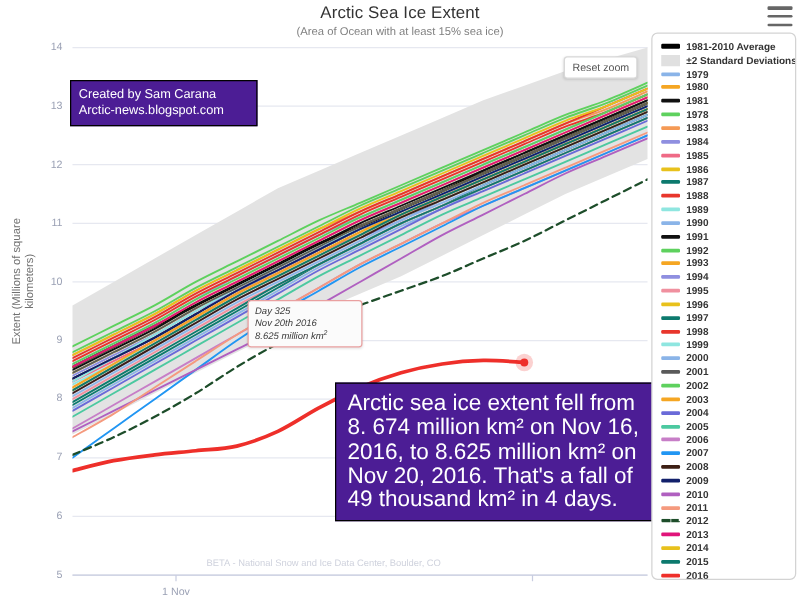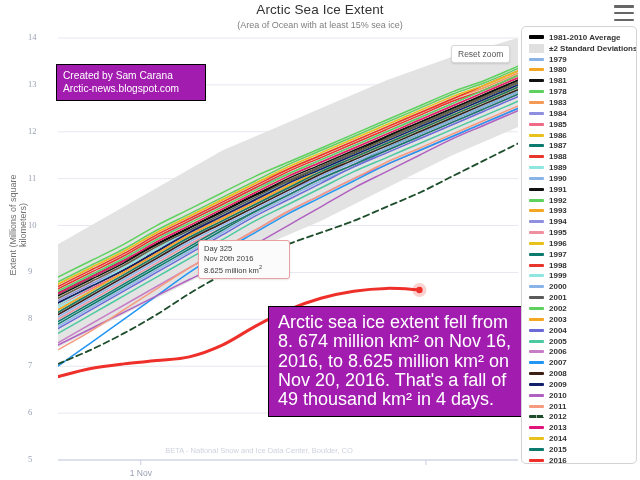--- a/index.html
+++ b/index.html
@@ -28,21 +28,21 @@
 
   
   .plot{position:absolute;left:0;top:0;width:640px;height:480px;}
   .plot svg{position:absolute;left:0;top:0;}
 
   
   .ytick,.xtick{
     position:absolute;font-size:8.5px;color:#9aa0b4;
     font-family:"Liberation Sans",sans-serif;white-space:nowrap;
   }
-  .ytick{text-align:left;width:22px;font-family:Liberation Serif, serif;}
+  .ytick{text-align:right;width:22px;}
   .xtick{text-align:center;}
   .yaxis-title{
     position:absolute;left:-52px;top:215px;width:140px;
     transform:rotate(-90deg);transform-origin:center center;
     font-size:9px;color:#707070;text-align:center;
   }
   .credit{
     position:absolute;left:0;top:446px;width:518px;text-align:center;
     font-size:7.5px;color:#cfd2dd;
   }
@@ -50,39 +50,40 @@
   
   .reset-zoom{
     position:absolute;left:451px;top:45px;
     background:#fff;border:1px solid #d8d8d8;border-radius:3px;
     font-size:8.5px;color:#555;padding:3px 6px;cursor:pointer;
     box-shadow:0 1px 2px rgba(0,0,0,.12);
   }
 
   
   .anno{
-    position:absolute;background:#a21caf;border:1px solid #000;
+    position:absolute;background:#4c1d95;border:1px solid #000;
     color:#fff;box-sizing:border-box;
   }
   .anno-credit{
     left:56px;top:64px;width:150px;padding:4px 5px 5px 6px;
     font-size:10.2px;line-height:13.2px;
   }
   .anno-main{
     left:268px;top:306px;width:264px;padding:6px 8px 7px 9px;
     font-size:18px;line-height:19.3px;
   }
   .anno div{white-space:nowrap;}
 
   
   .tooltip{
     position:absolute;left:198px;top:240px;width:80px;
     background:#fbfbfb;border:1px solid #e9a0a0;border-radius:3px;
     padding:3px 5px;font-size:7.6px;line-height:9.6px;color:#3a3a3a;
     box-shadow:0 1px 2px rgba(0,0,0,.10);
+    font-style:italic;
   }
   .tooltip sup{font-size:5.6px;}
 
   
   .legend{
     position:absolute;left:521px;top:26px;width:116px;height:438px;
     background:#fff;border:1px solid #d3d3d3;border-radius:5px;
     padding:5px 0 4px 0;box-sizing:border-box;overflow:hidden;
   }
   .legend-item{

